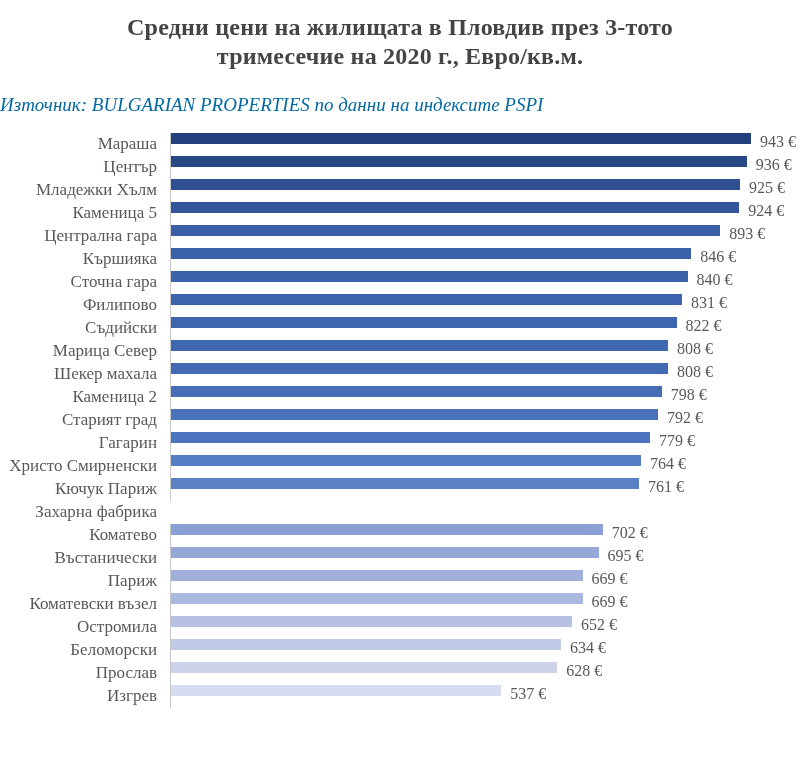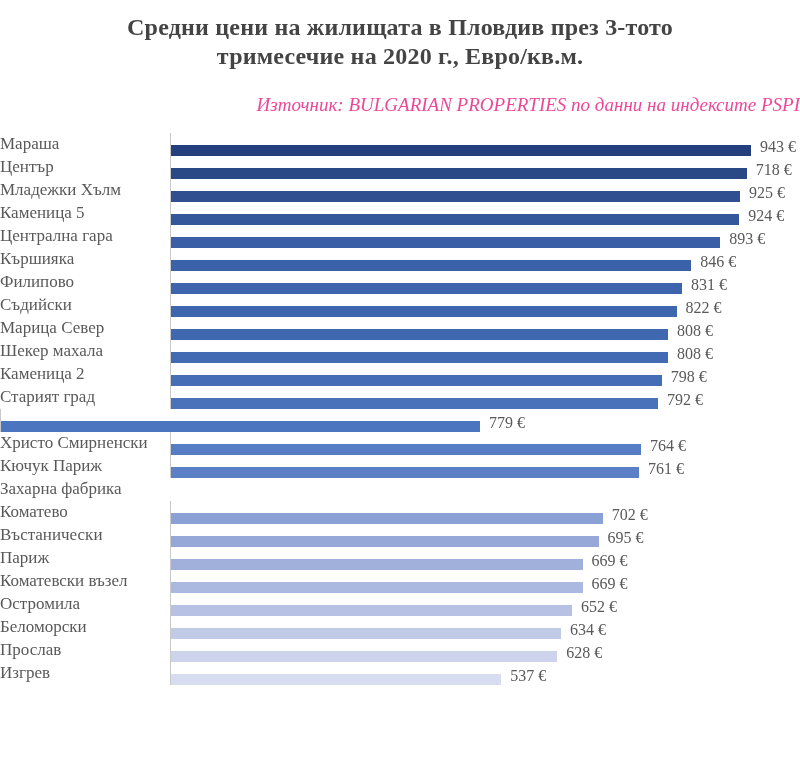--- a/index.html
+++ b/index.html
@@ -23,49 +23,48 @@
     padding-top: 13px;
     text-align: center;
     font-size: 24px;
     font-weight: bold;
     color: #444444;
     line-height: 1.22;
     letter-spacing: 0.2px;
   }
   .subtitle {
     margin-top: 22px;
-    text-align: right;
+    text-align: left;
     font-style: italic;
     font-size: 19px;
-    color: #ec4899;
-    padding-left: 8px;
+    color: #0369a1;
   }
   .chart {
     margin-top: 17px;
   }
   .row {
     display: flex;
     align-items: center;
     height: 23px;
   }
   .row-label {
     width: 157px;
     padding-right: 13px;
-    text-align: left;
+    text-align: right;
     font-size: 17px;
     color: #595959;
     white-space: nowrap;
     overflow: hidden;
   }
   .plot {
     flex: 1;
     height: 23px;
     border-left: 1px solid #c9c9c9;
     display: flex;
-    align-items: flex-end;
+    align-items: flex-start;
   }
   .bar {
     height: 11px;
     flex: 0 0 auto;
   }
   .val {
     margin-left: 9px;
     font-size: 16px;
     color: #595959;
     white-space: nowrap;
@@ -82,21 +81,21 @@
         <div class="row-label">Мараша</div>
         <div class="plot">
           <div class="bar" style="width: 580px; background: rgb(36, 64, 124);"></div>
           <div class="val">943 €</div>
         </div>
       </div>
       <div class="row">
         <div class="row-label">Център</div>
         <div class="plot">
           <div class="bar" style="width: 575.7px; background: rgb(41, 72, 134);"></div>
-          <div class="val">718 €</div>
+          <div class="val">936 €</div>
         </div>
       </div>
       <div class="row">
         <div class="row-label">Младежки Хълм</div>
         <div class="plot">
           <div class="bar" style="width: 568.9px; background: rgb(47, 79, 144);"></div>
           <div class="val">925 €</div>
         </div>
       </div>
       <div class="row">
@@ -114,20 +113,27 @@
         </div>
       </div>
       <div class="row">
         <div class="row-label">Кършияка</div>
         <div class="plot">
           <div class="bar" style="width: 520.3px; background: rgb(59, 97, 168);"></div>
           <div class="val">846 €</div>
         </div>
       </div>
       <div class="row">
+        <div class="row-label">Сточна гара</div>
+        <div class="plot">
+          <div class="bar" style="width: 516.6px; background: rgb(60, 99, 170);"></div>
+          <div class="val">840 €</div>
+        </div>
+      </div>
+      <div class="row">
         <div class="row-label">Филипово</div>
         <div class="plot">
           <div class="bar" style="width: 511.1px; background: rgb(61, 100, 172);"></div>
           <div class="val">831 €</div>
         </div>
       </div>
       <div class="row">
         <div class="row-label">Съдийски</div>
         <div class="plot">
           <div class="bar" style="width: 505.6px; background: rgb(62, 102, 174);"></div>
@@ -156,20 +162,21 @@
         </div>
       </div>
       <div class="row">
         <div class="row-label">Старият град</div>
         <div class="plot">
           <div class="bar" style="width: 487.1px; background: rgb(73, 114, 187);"></div>
           <div class="val">792 €</div>
         </div>
       </div>
       <div class="row">
+        <div class="row-label">Гагарин</div>
         <div class="plot">
           <div class="bar" style="width: 479.1px; background: rgb(76, 117, 191);"></div>
           <div class="val">779 €</div>
         </div>
       </div>
       <div class="row">
         <div class="row-label">Христо Смирненски</div>
         <div class="plot">
           <div class="bar" style="width: 469.9px; background: rgb(86, 124, 195);"></div>
           <div class="val">764 €</div>

